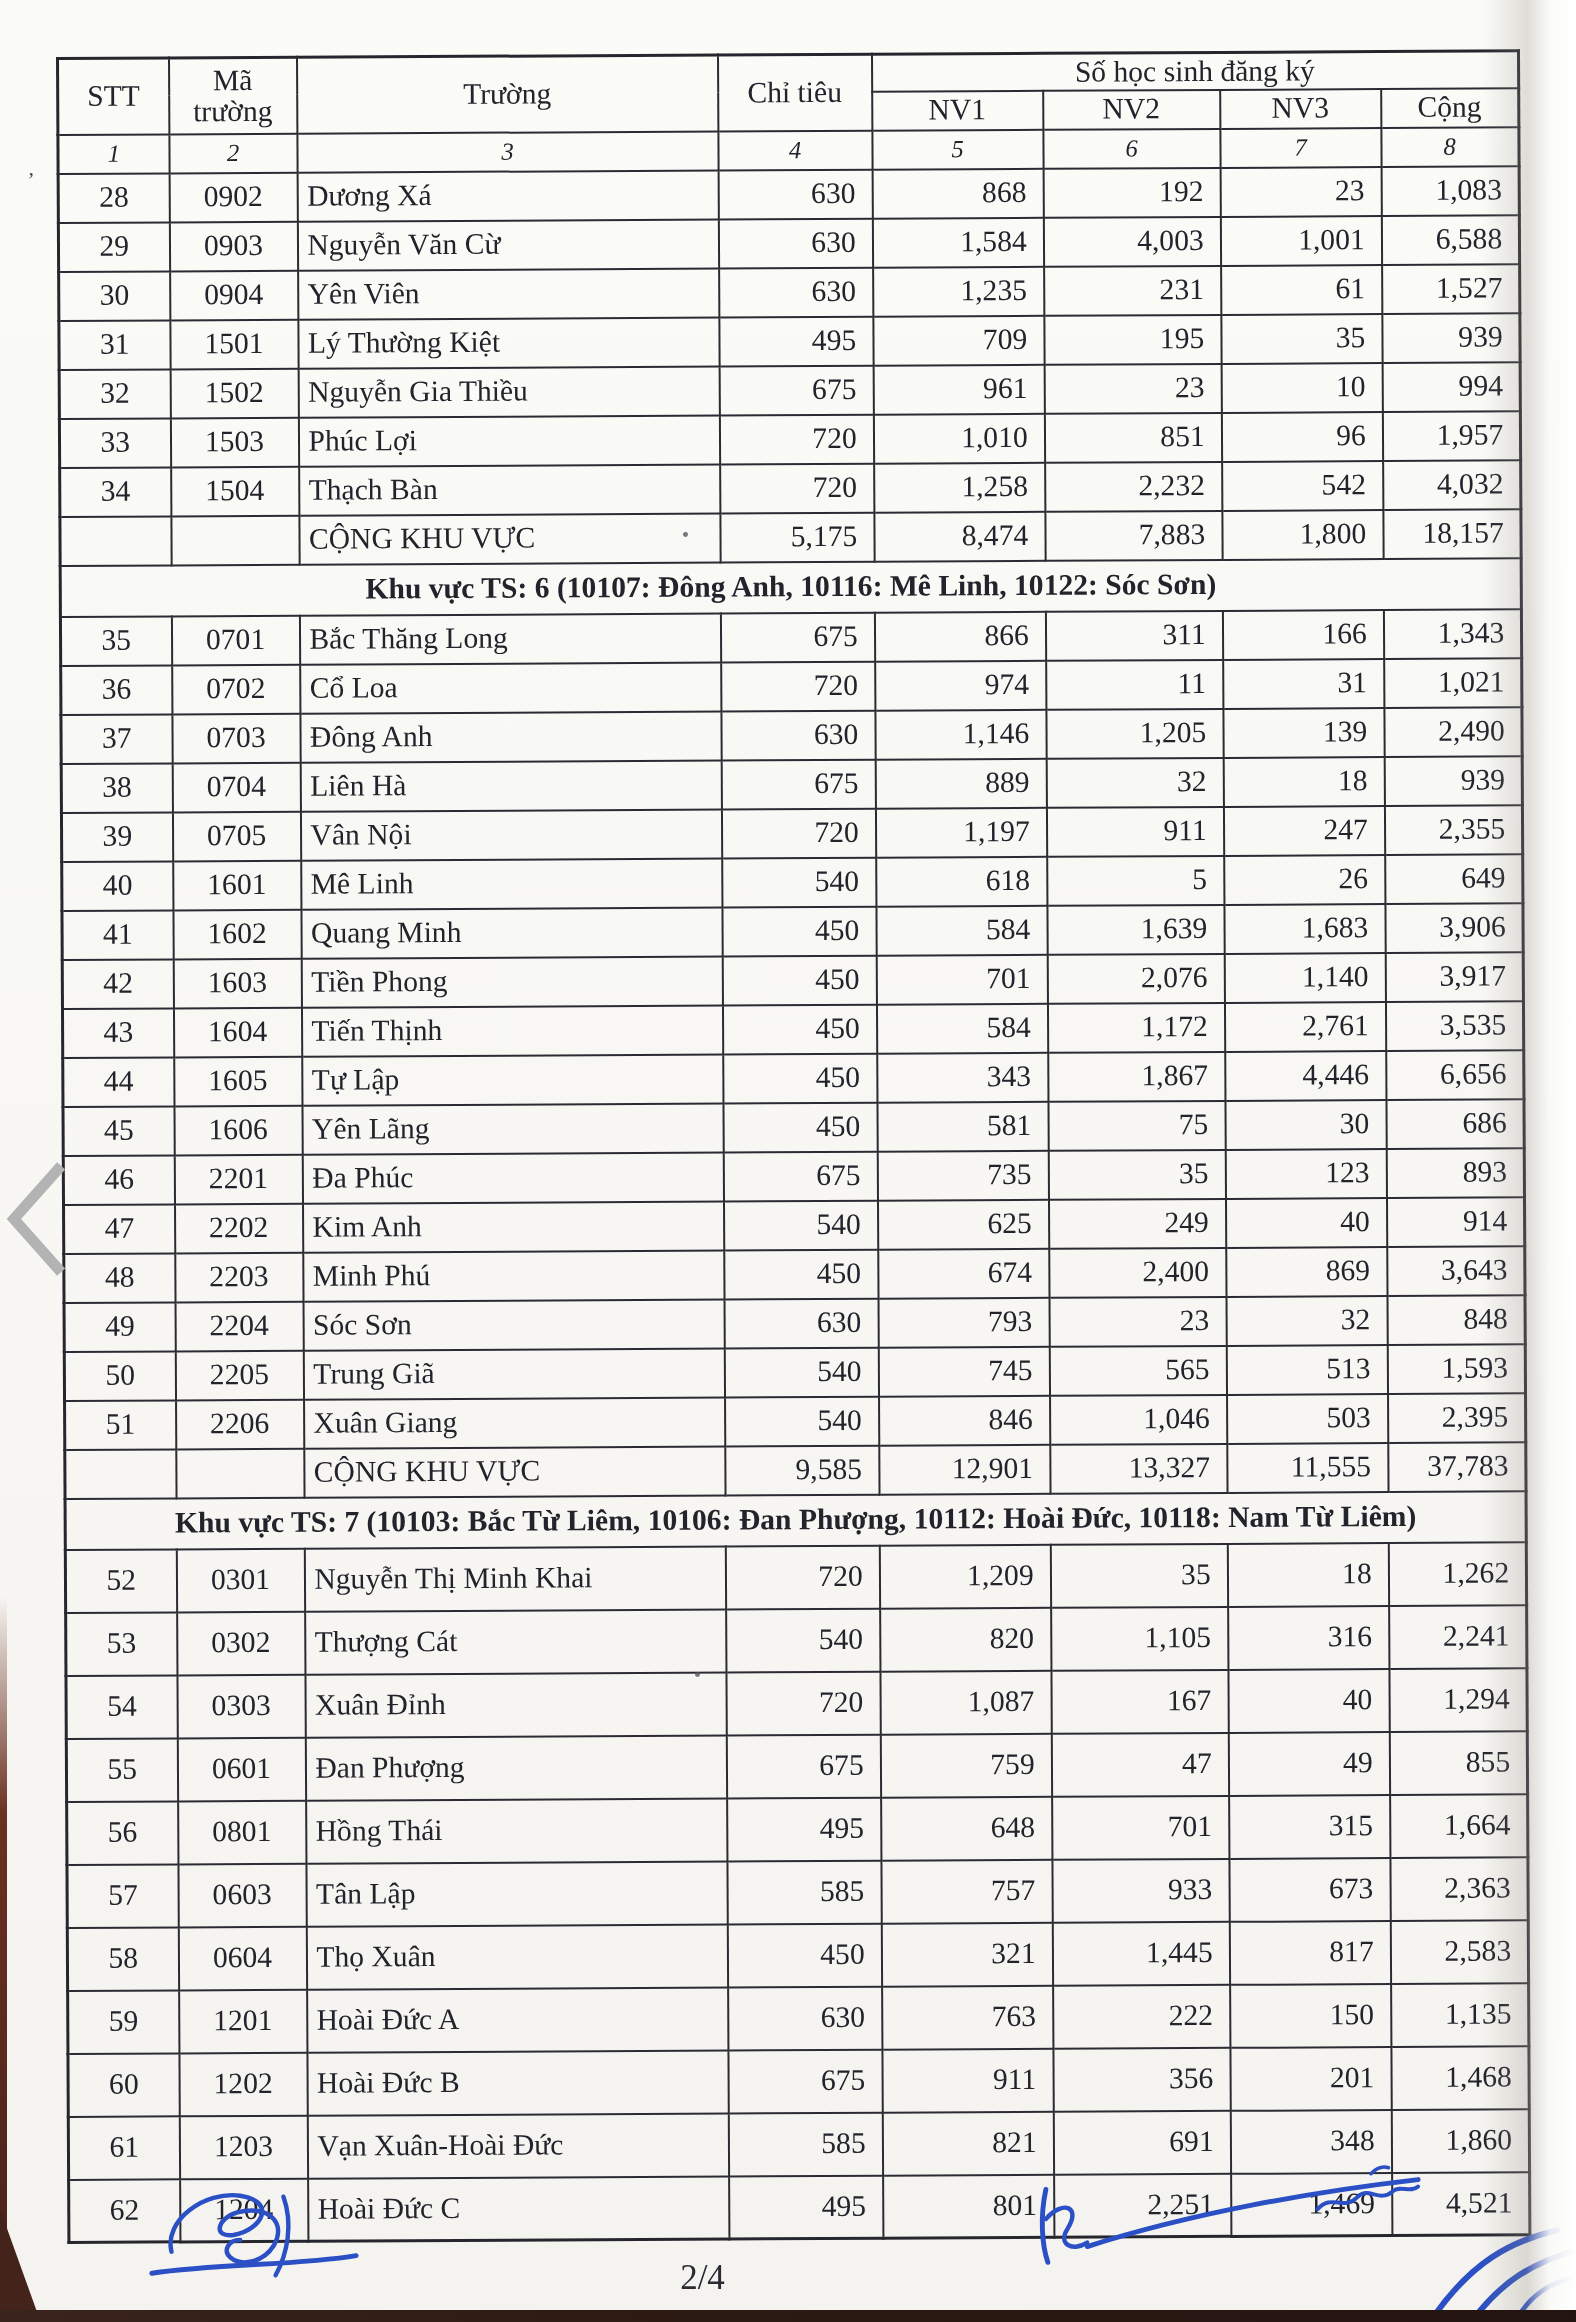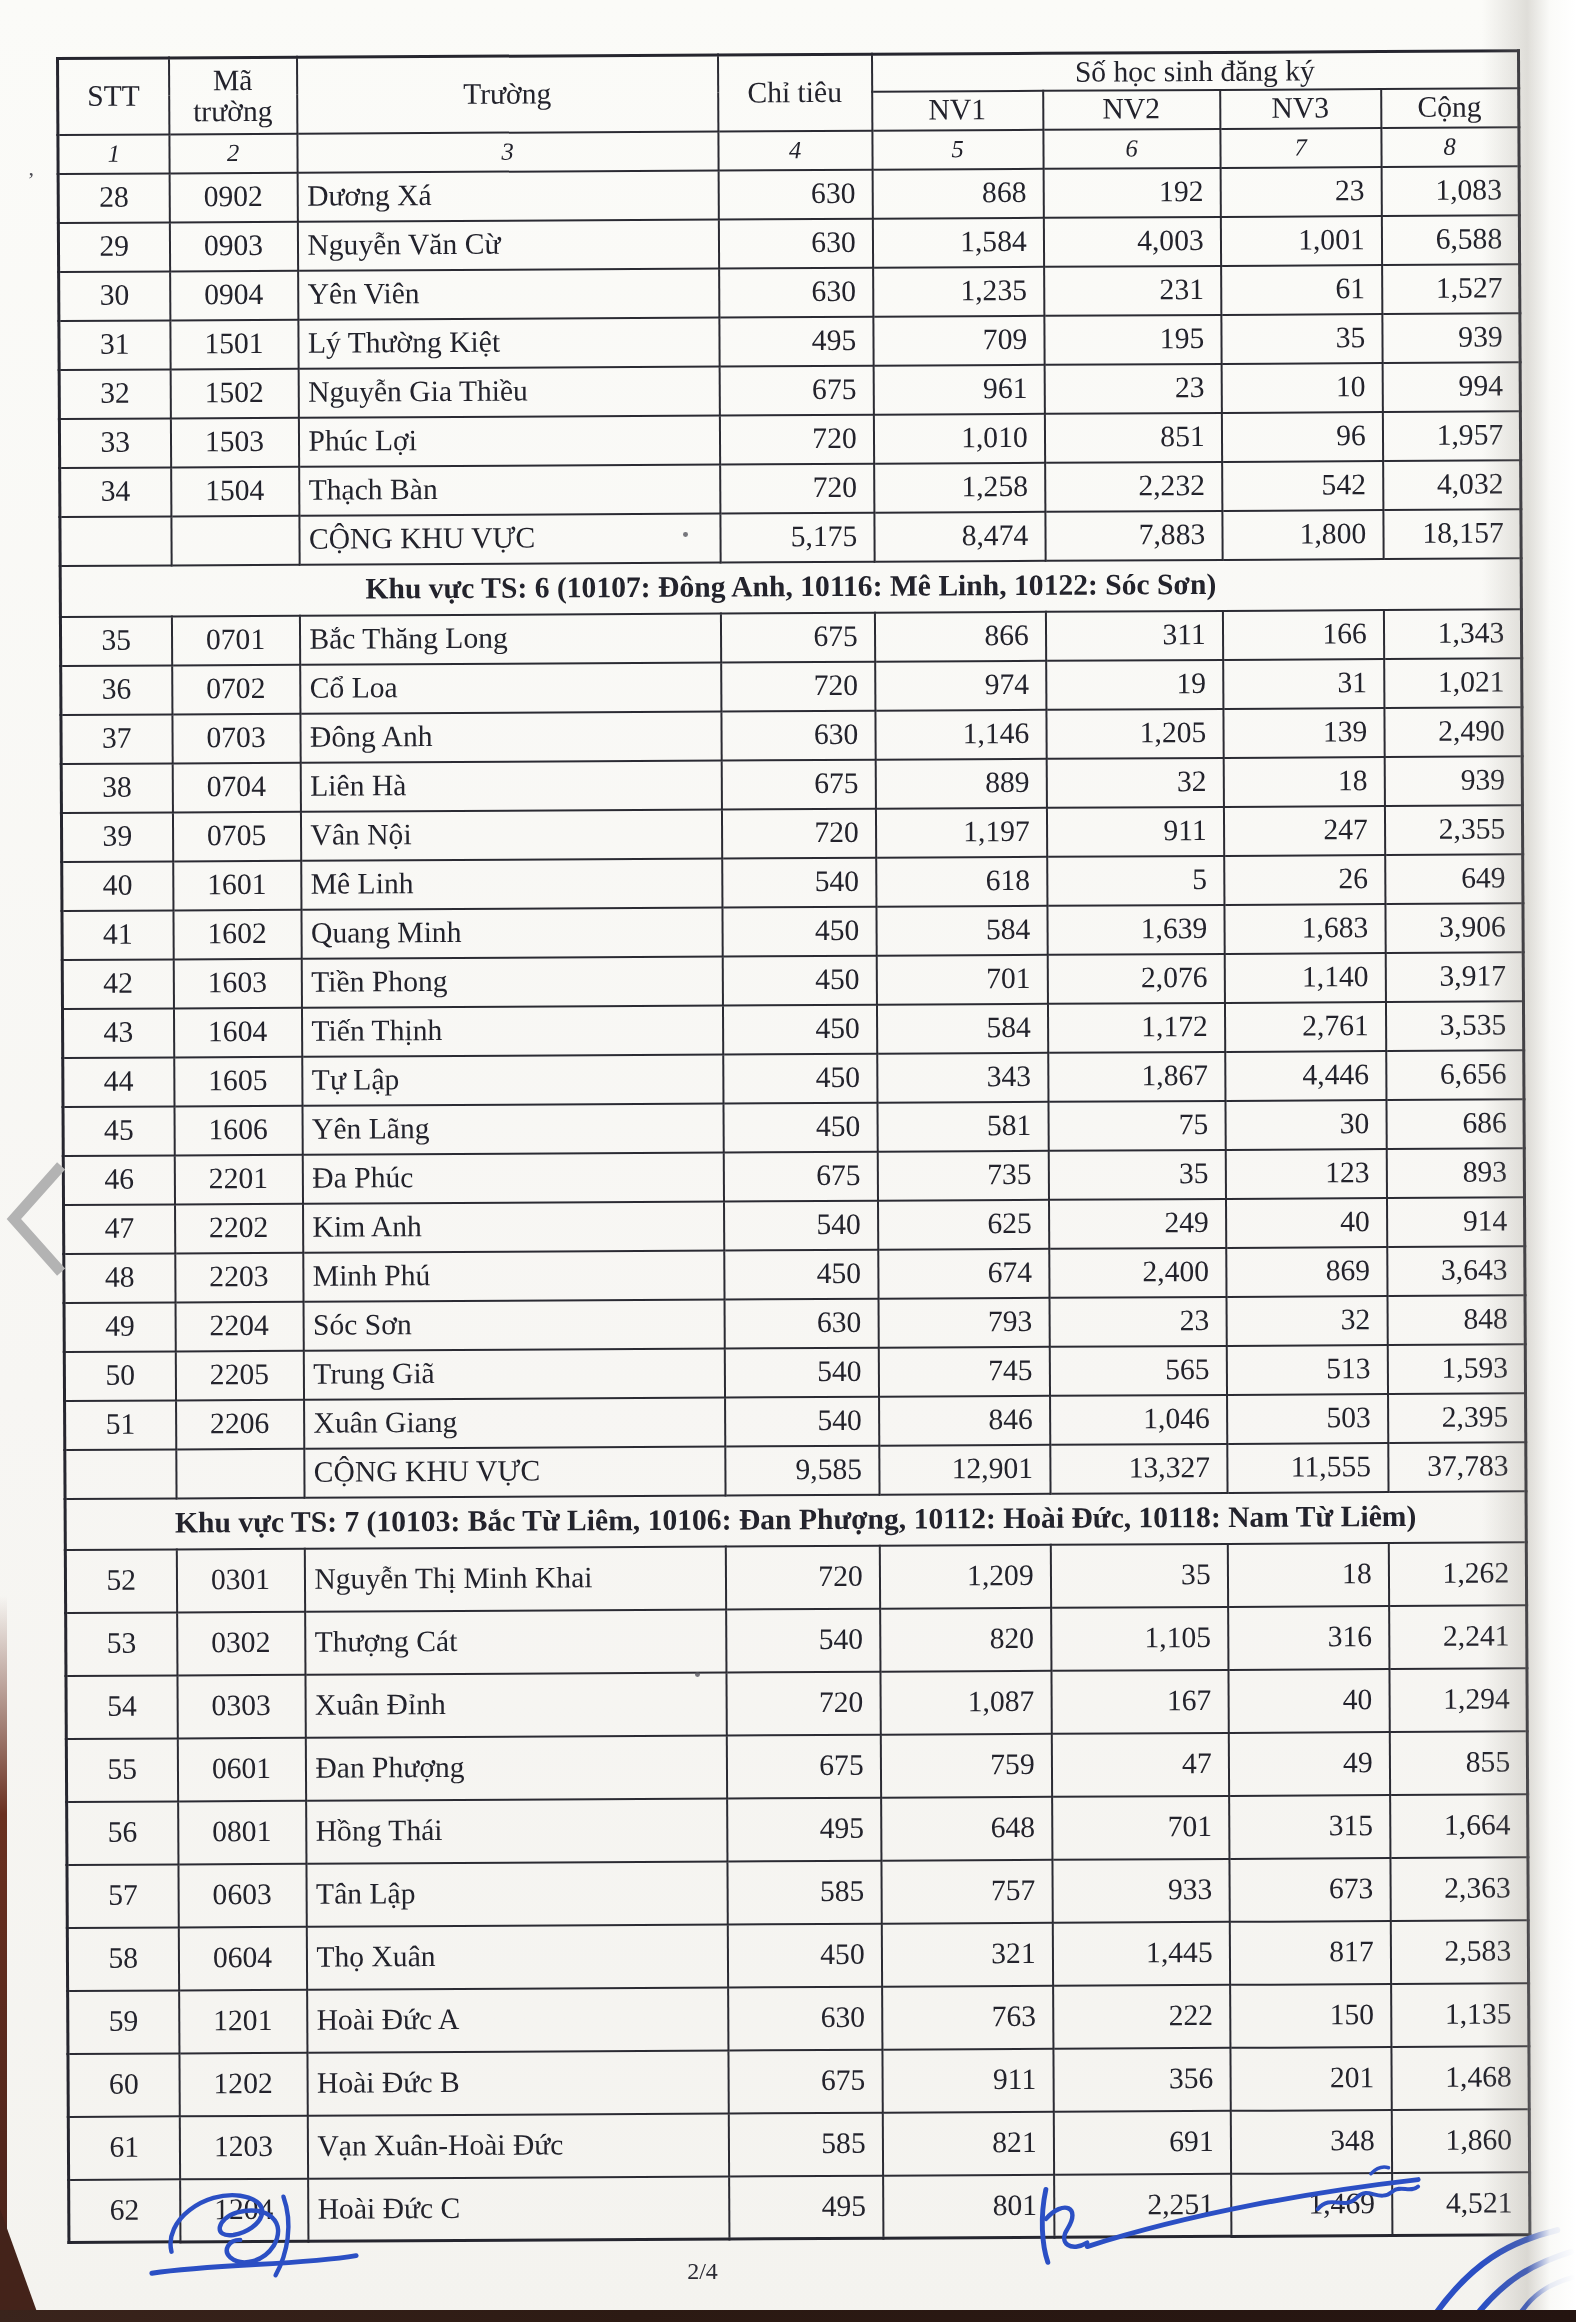--- a/index.html
+++ b/index.html
@@ -51,21 +51,21 @@
   }
   .corner-wedge{
     position:absolute;left:0;bottom:0;width:41px;height:114px;
     background:#44231a;clip-path:polygon(0 0,0 100%,100% 100%);
   }
   .chevron{position:absolute;left:3.9px;top:1160px;}
   .sig{position:absolute;}
   .sig path{fill:none;stroke:var(--ink,#2b4fc4);stroke-linecap:round;stroke-linejoin:round;}
   .page-number{
     position:absolute;left:658px;top:2258px;width:89px;
-    font-size:24px;text-align:center;color:#2a2a33;
+    font-size:35px;text-align:center;color:#2a2a33;
   }
   .speck{position:absolute;color:#4a4a52;font-size:21.7px;}
   .dot-speck{position:absolute;width:4.9px;height:4.9px;border-radius:50%;background:#55555e;opacity:.8;}
 </style>
 </head>
 <body>
 
 <table class="scan-table">
   <colgroup>
     <col style="width:111px">
@@ -195,21 +195,21 @@
         <td class="r">311</td>
         <td class="r">166</td>
         <td class="r">1,343</td>
       </tr>
       <tr>
         <td class="c">36</td>
         <td class="c">0702</td>
         <td class="l">Cổ Loa</td>
         <td class="r">720</td>
         <td class="r">974</td>
-        <td class="r">19</td>
+        <td class="r">11</td>
         <td class="r">31</td>
         <td class="r">1,021</td>
       </tr>
       <tr>
         <td class="c">37</td>
         <td class="c">0703</td>
         <td class="l">Đông Anh</td>
         <td class="r">630</td>
         <td class="r">1,146</td>
         <td class="r">1,205</td>

